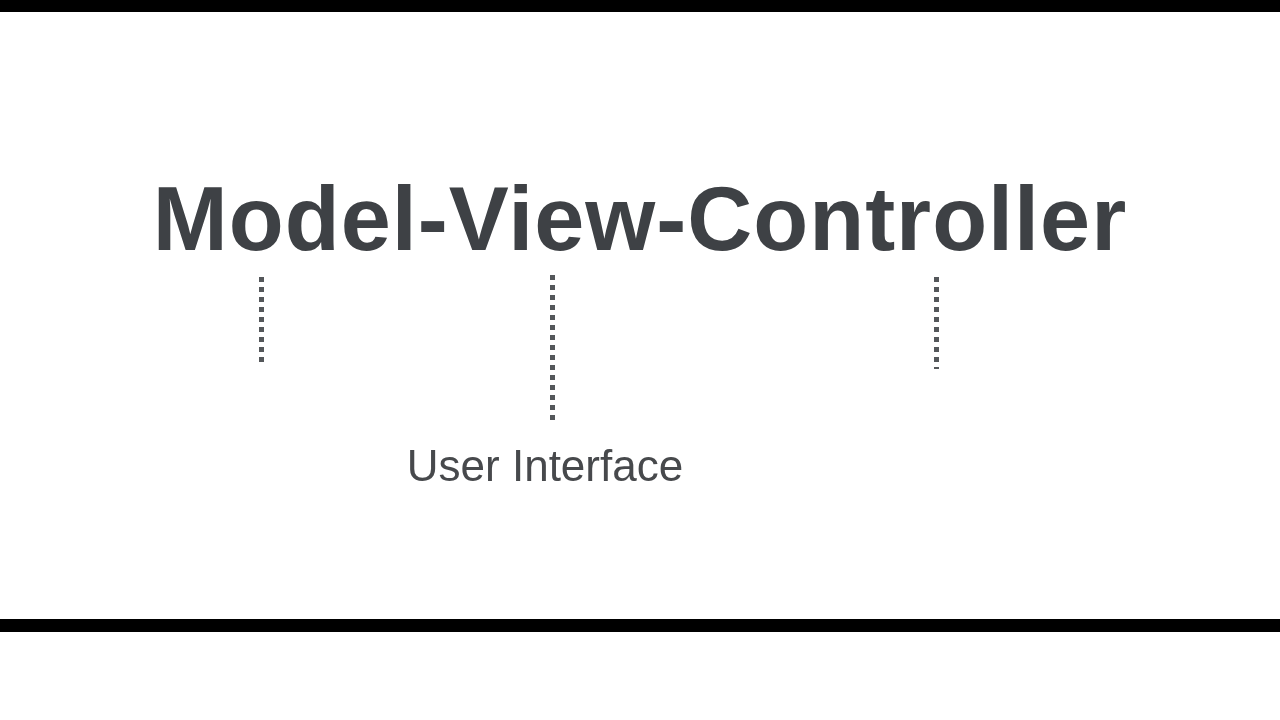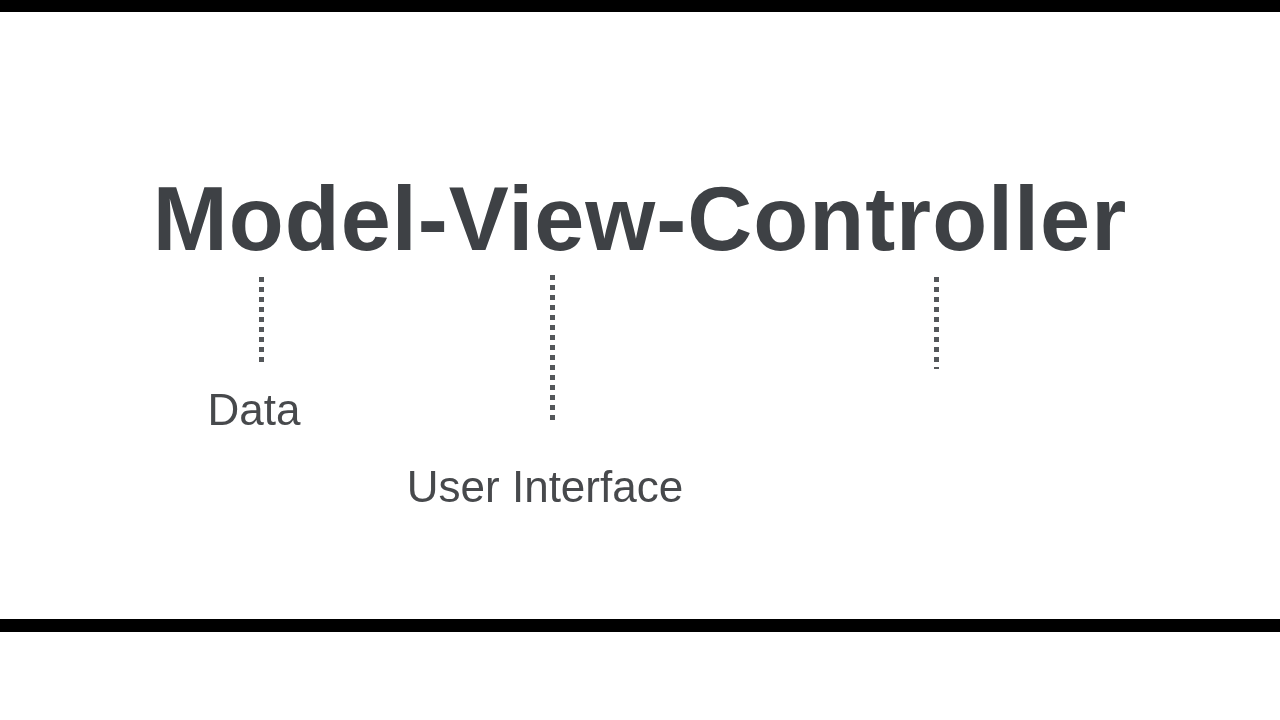--- a/index.html
+++ b/index.html
@@ -59,34 +59,33 @@
 
   .annotation-label {
     position: absolute;
     transform: translateX(-50%);
     font-size: 44px;
     font-weight: 400;
     white-space: nowrap;
     color: var(--c-label, #47494c);
   }
   .annotation-label.model      { left: 254px; top: 385px; }
-  .annotation-label.view       { left: 545px; top: 462px; text-align: right; }
+  .annotation-label.view       { left: 545px; top: 441px; text-align: right; }
   .annotation-label.controller { left: 928px; top: 385px; }
 </style>
 </head>
 <body>
 
 <div class="stage">
 
   <div class="letterbox top"></div>
 
   <h1 class="title">Model-View-Controller</h1>
 
   <div class="dotted-line model"></div>
   <div class="dotted-line view"></div>
   <div class="dotted-line controller"></div>
 
-  <div class="annotation-label model">Data</div>
   <div class="annotation-label view">User Interface</div>
 
   <div class="letterbox bottom"></div>
 
 </div>
 
 </body></html>

